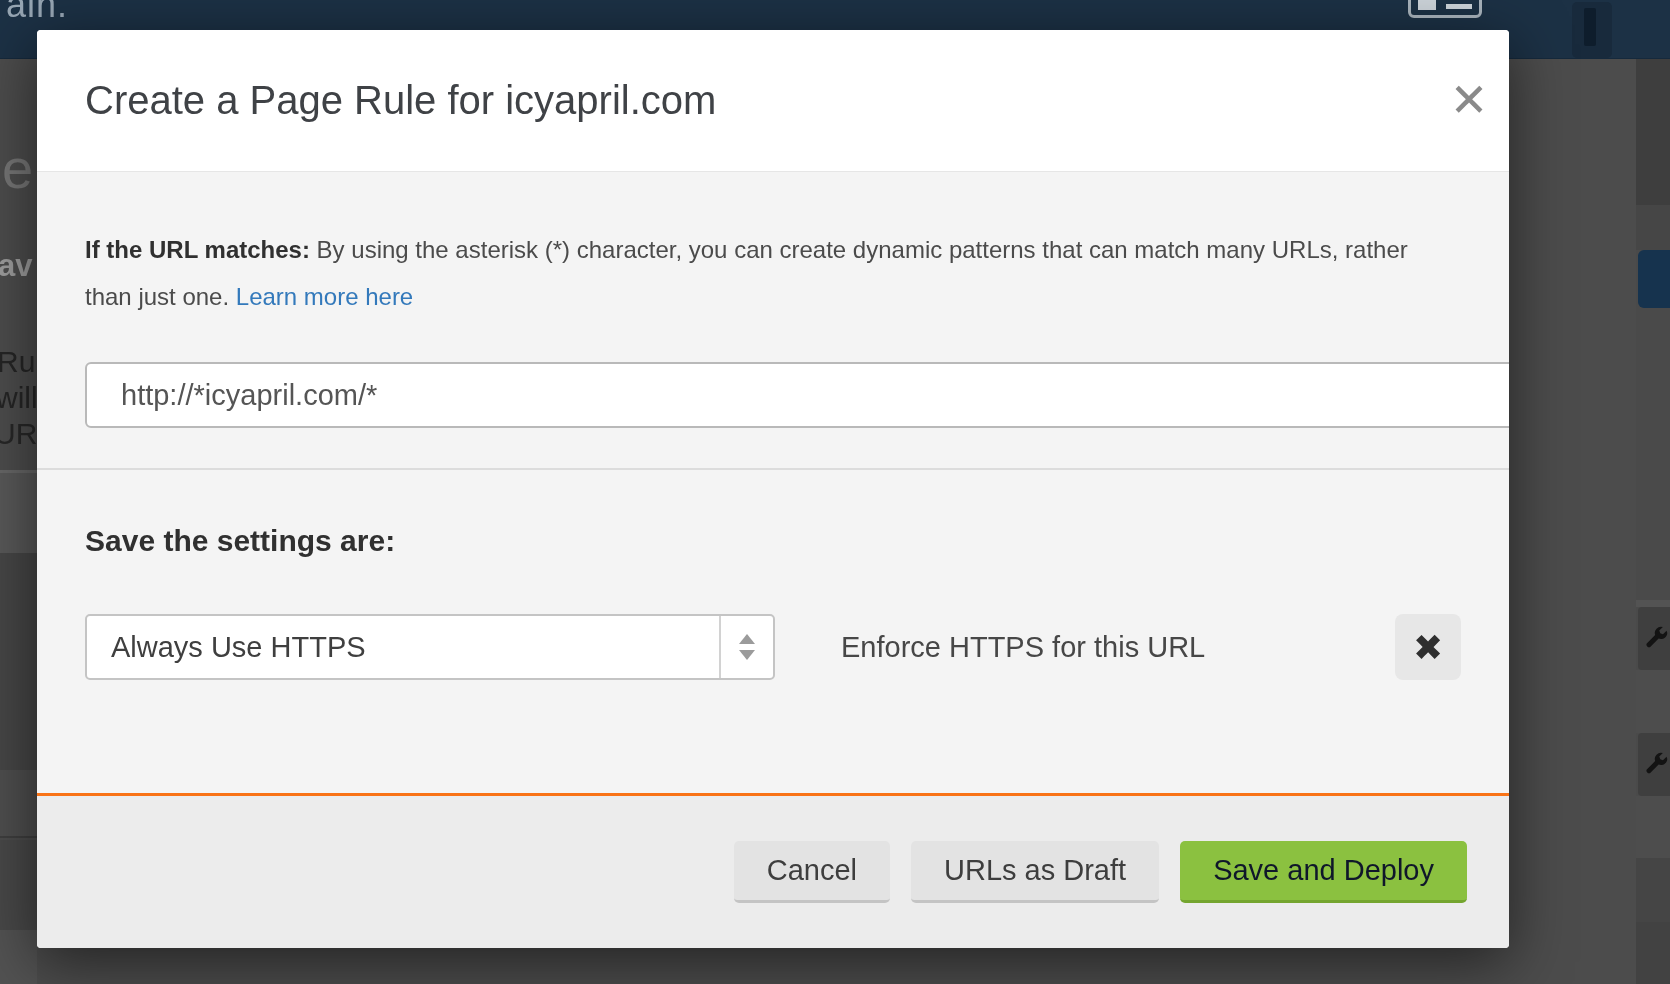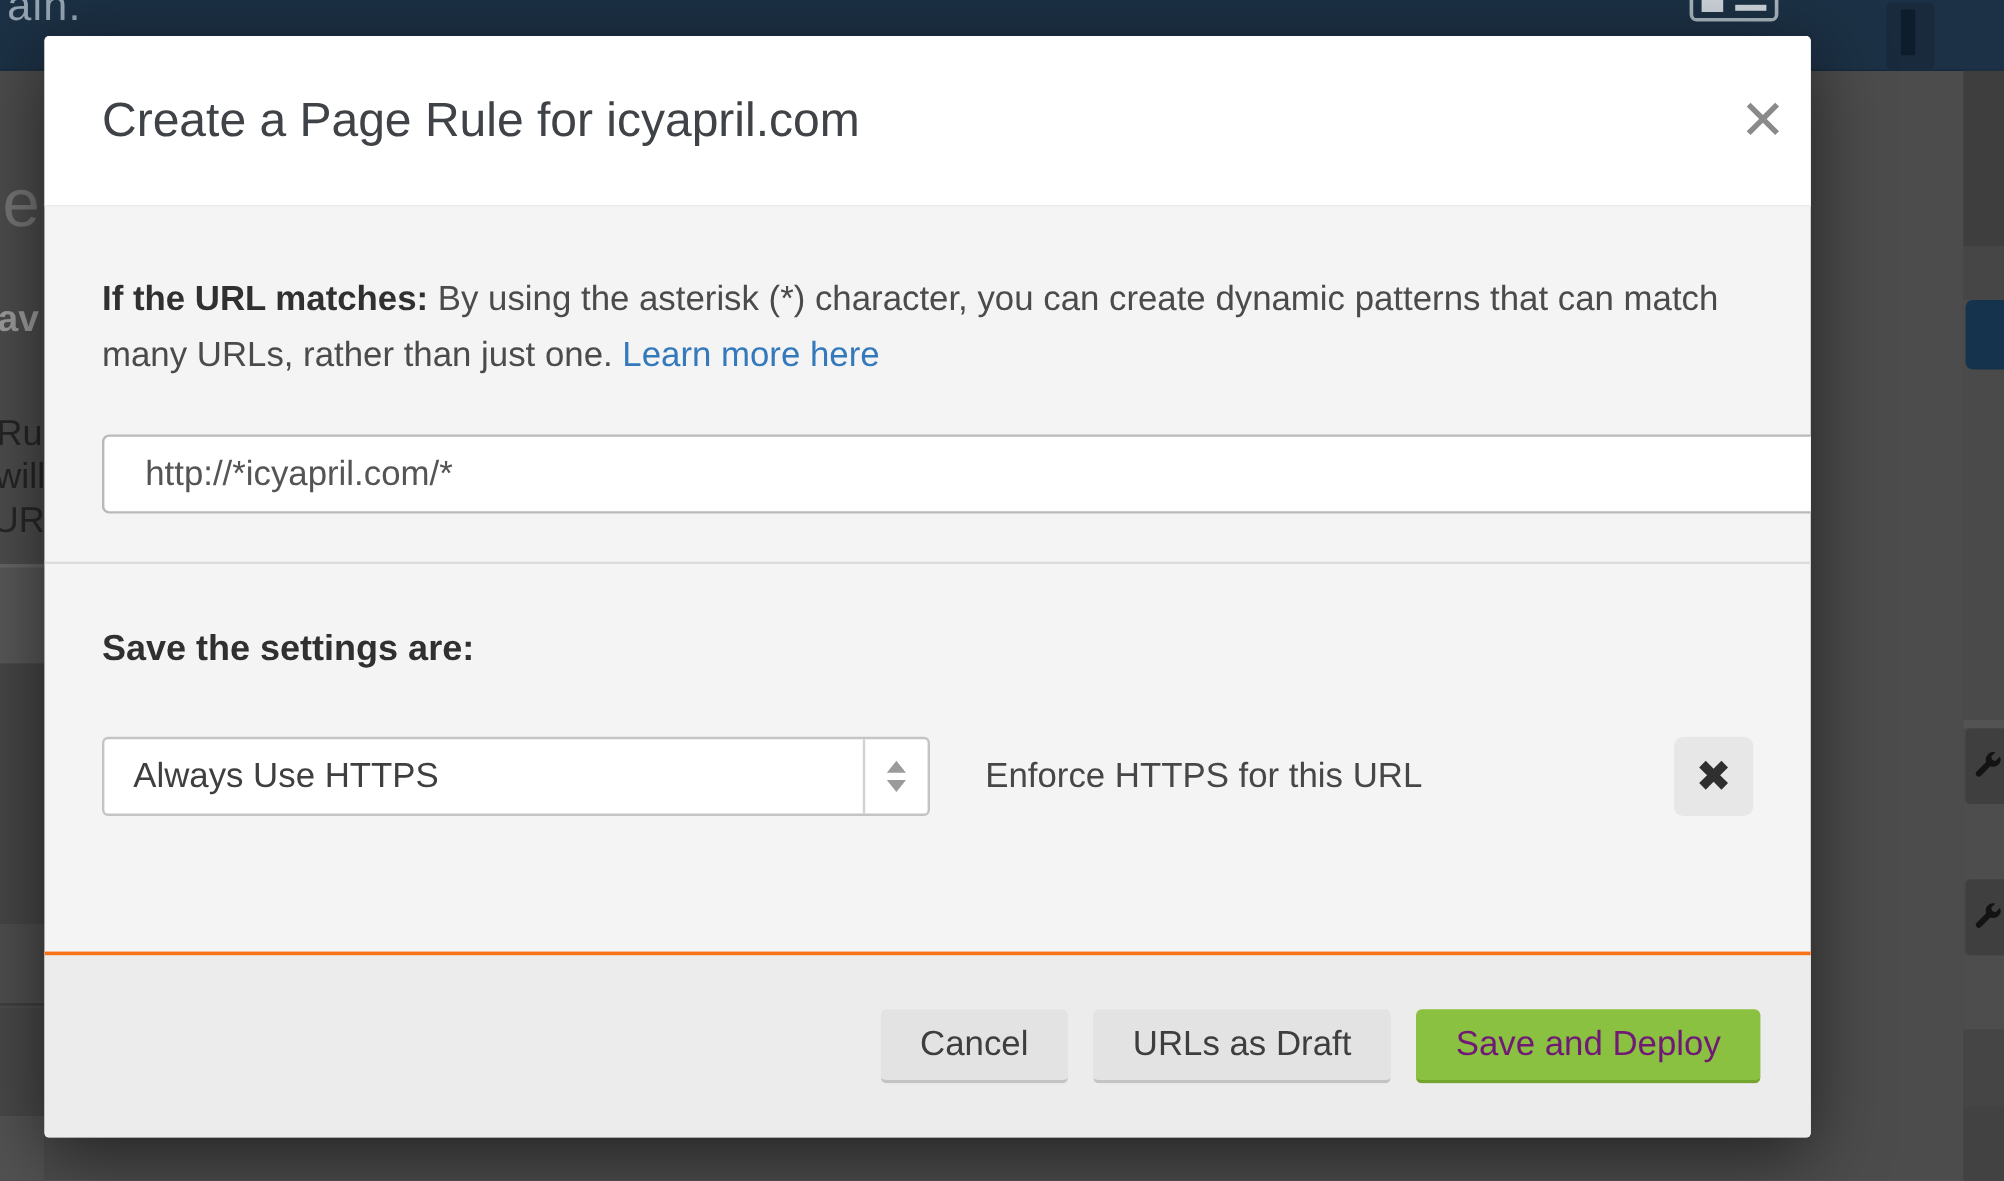--- a/index.html
+++ b/index.html
@@ -55,55 +55,55 @@
            box-shadow:0 14px 60px rgba(0,0,0,0.55); }
   .modal-header { position:relative; height:142px; background:#ffffff;
                   border-bottom:1px solid #e6e6e6; display:flex; align-items:center; padding:0 48px; }
   .modal-title { font-size:40px; font-weight:400; color:#3f4246; }
   .close-btn { position:absolute; top:38px; right:8px; width:64px; height:64px;
                background:none; border:none; cursor:pointer;
                display:flex; align-items:center; justify-content:center; }
   .close-btn span { font-size:46px; line-height:1; color:#8a8a8a; font-family:"DejaVu Sans", sans-serif; }
 
   .sec-url { height:298px; padding:54px 48px 0; border-bottom:2px solid #dcdcdc; }
-  .sec-url p { max-width:1485px; font-size:29px; line-height:47px; color:#4b4b4b; }
+  .sec-url p { max-width:1485px; font-size:24px; line-height:47px; color:#4b4b4b; }
   .sec-url strong { color:#303030; }
   .learn-link { color:#3379bb; text-decoration:none; cursor:pointer; }
   .url-input { display:block; margin-top:42px; width:1506px; height:66px;
                background:#fff; border:2px solid #b9b9b9; border-radius:6px;
                padding:0 34px; font-size:29px; color:#555; font-family:"Liberation Sans", sans-serif; }
 
   .sec-settings { height:323px; padding:54px 48px 0; }
   .sec-settings h2 { font-size:30px; font-weight:bold; color:#303030; }
   .setting-row { margin-top:56px; display:flex; align-items:center; }
   .setting-select { position:relative; width:690px; height:66px; background:#fff;
                     border:2px solid #c4c4c4; border-radius:5px; cursor:pointer;
                     display:flex; align-items:center; }
   .setting-select .value { padding-left:24px; font-size:29px; color:#3f3f3f; }
   .spinner { position:absolute; right:0; top:0; width:54px; height:62px;
              border-left:2px solid #d2d2d2; display:flex; flex-direction:column;
              align-items:center; justify-content:center; gap:6px; }
   .tri-up   { width:0; height:0; border-left:8px solid transparent; border-right:8px solid transparent;
               border-bottom:10px solid #9b9b9b; }
   .tri-down { width:0; height:0; border-left:8px solid transparent; border-right:8px solid transparent;
               border-top:10px solid #9b9b9b; }
-  .setting-desc { margin-left:46px; font-size:29px; color:#474747; }
+  .setting-desc { margin-left:66px; font-size:29px; color:#474747; }
   .row-spacer { flex:1; }
   .remove-btn { width:66px; height:66px; background:#e7e7e7; border:none; border-radius:8px;
                 cursor:pointer; display:flex; align-items:center; justify-content:center; }
   .remove-btn span { font-size:36px; color:#2f2f2f; font-family:"DejaVu Sans", sans-serif; }
   .setting-note { margin-top:26px; font-size:29px; color:#6f6f6f; }
 
   .modal-footer { height:155px; background:#ececec; border-top:3px solid #f97316;
                   display:flex; align-items:center; justify-content:flex-end;
                   gap:21px; padding-right:42px;padding-left:40px; }
   .btn { height:62px; border:none; border-radius:5px; font-size:29px; cursor:pointer;
          font-family:"Liberation Sans", sans-serif; padding:0 33px; }
   .btn-gray { background:#e3e3e3; color:#3e3e3e; border-bottom:3px solid #c4c4c4; }
-  .btn-green { background:#8bc140; color:#701a75; border-bottom:3px solid #74a52f; }
+  .btn-green { background:#8bc140; color:#0f172a; border-bottom:3px solid #74a52f; }
 </style>
 </head>
 <body>
 
 <div class="stage">
 
   <div class="bg">
     <div class="bg-header">
       <span class="bg-domain">ain.</span>
       <span class="hdr-cards">

